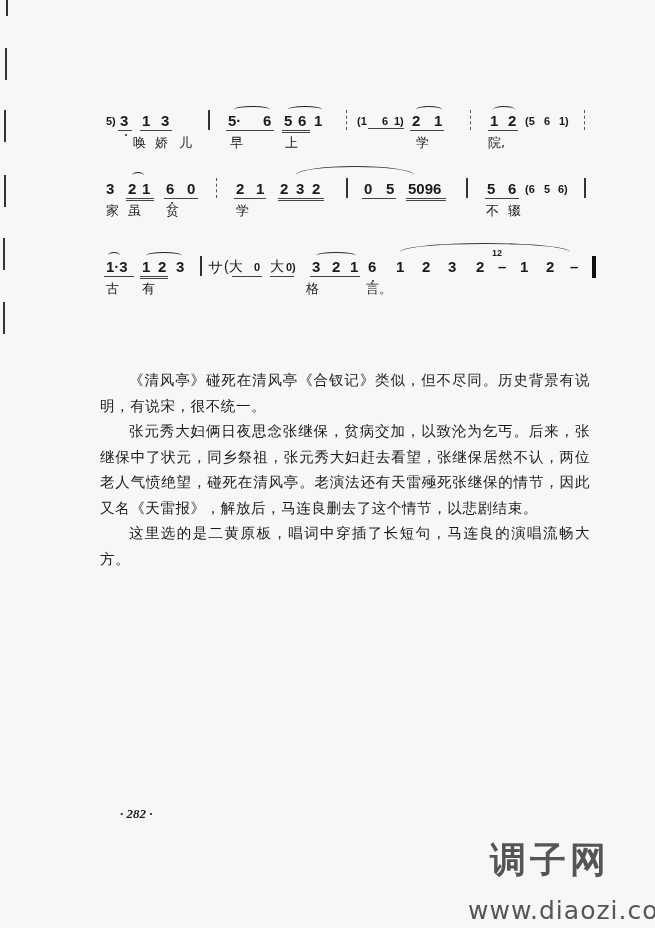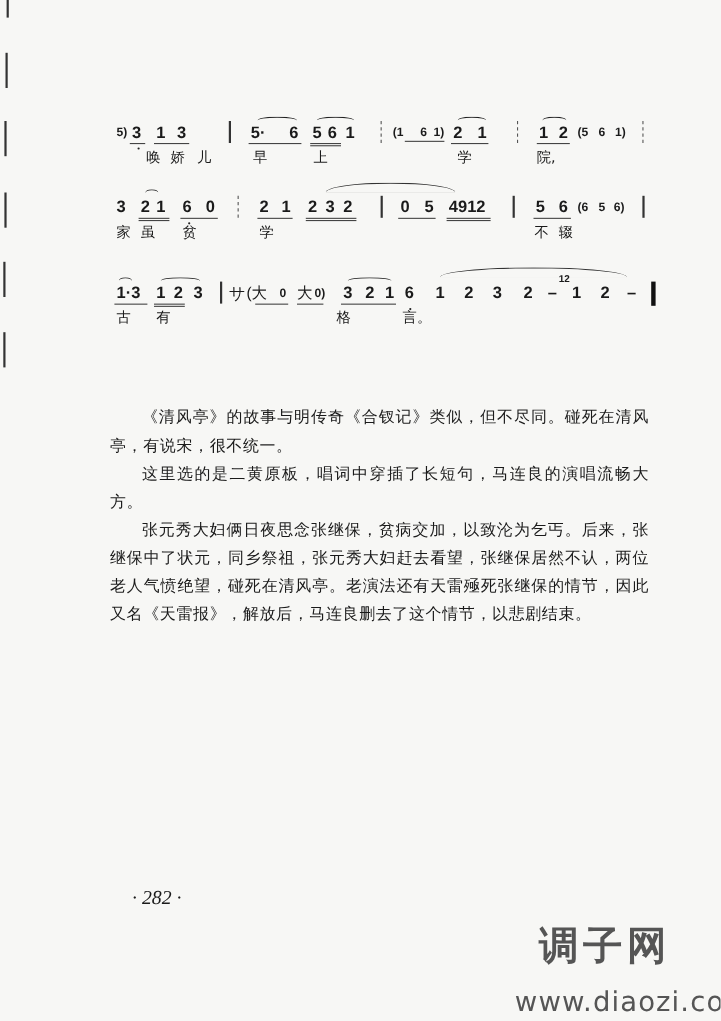--- a/index.html
+++ b/index.html
@@ -14,21 +14,21 @@
   .bar{position:absolute;top:-2px;width:2px;height:20px;background:#333;}
   .bar.dashed{background:none;border-left:1.5px dashed #555;width:0;}
   .bar.final{width:4px;background:#111;height:22px;}
   .ul{position:absolute;height:1px;background:#444;}
   .slur{position:absolute;border-top:1.5px solid #222;border-radius:50% 50% 0 0;height:6px;}
   .longslur{position:absolute;border-top:1.2px solid #333;border-radius:50% 50% 0 0/100% 100% 0 0;height:8px;}
   .dot{position:absolute;width:2px;height:2px;background:#222;border-radius:50%;}
   .text-block{position:absolute;left:100px;top:368px;width:490px;
        font-family:"DejaVu Serif","Liberation Serif",serif;font-size:14.5px;line-height:25.5px;letter-spacing:0.6px;}
   .para{margin:0;text-indent:29px;text-align:justify;}
-  .page-num{position:absolute;left:120px;top:806px;font-family:"Liberation Serif",serif;font-style:italic;font-size:18px;}
+  .page-num{position:absolute;left:120px;top:806px;font-family:"Liberation Serif",serif;font-style:italic;font-size:13px;font-weight:bold;}
   .wm-title{position:absolute;left:490px;top:836px;font-family:"DejaVu Sans",sans-serif;font-weight:bold;font-size:36px;color:#555;letter-spacing:4px;}
   .wm-url{position:absolute;left:468px;top:896px;font-family:"DejaVu Sans",sans-serif;font-size:25px;color:#555;letter-spacing:1px;}
 </style>
 </head>
 <body>
 
 <div class="edge-mark" style="left:6px;top:0;height:16px;"></div>
 <div class="edge-mark" style="left:5px;top:48px;height:32px;"></div>
 <div class="edge-mark" style="left:4px;top:110px;height:32px;"></div>
 <div class="edge-mark" style="left:4px;top:175px;height:32px;"></div>
@@ -102,21 +102,21 @@
     <div class="ul" style="left:134px;top:18px;width:32px;"></div>
     <span class="note" style="left:180px;">2</span>
     <span class="note" style="left:196px;">3</span>
     <span class="note" style="left:212px;">2</span>
     <div class="ul" style="left:178px;top:18px;width:46px;"></div>
     <div class="ul" style="left:178px;top:20px;width:46px;"></div>
     <div class="bar" style="left:246px;"></div>
     <span class="note" style="left:264px;">0</span>
     <span class="note" style="left:286px;">5</span>
     <div class="ul" style="left:262px;top:18px;width:34px;"></div>
-    <span class="note" style="left:308px;">4912</span>
+    <span class="note" style="left:308px;">5096</span>
     <div class="ul" style="left:306px;top:18px;width:40px;"></div>
     <div class="ul" style="left:306px;top:20px;width:40px;"></div>
     <div class="bar" style="left:366px;"></div>
     <span class="note" style="left:387px;">5</span>
     <span class="note" style="left:408px;">6</span>
     <div class="ul" style="left:385px;top:18px;width:34px;"></div>
     <span class="note small" style="left:425px;">(6</span>
     <span class="note small" style="left:444px;">5</span>
     <span class="note small" style="left:458px;">6)</span>
     <div class="bar" style="left:484px;"></div>
@@ -153,34 +153,34 @@
     <span class="note" style="left:250px;">1</span>
     <div class="slur" style="left:216px;top:-6px;width:40px;"></div>
     <div class="ul" style="left:210px;top:18px;width:50px;"></div>
     <span class="note" style="left:268px;">6</span>
     <div class="dot" style="left:272px;top:22px;"></div>
     <span class="note" style="left:296px;">1</span>
     <span class="note" style="left:322px;">2</span>
     <span class="note" style="left:348px;">3</span>
     <span class="note" style="left:376px;">2</span>
     <span class="note" style="left:398px;">–</span>
-    <span class="note" style="left:408px;top:-10px;font-size:9px;text-align:center;">12</span>
+    <span class="note" style="left:392px;top:-10px;font-size:9px;text-align:center;">12</span>
     <span class="note" style="left:420px;">1</span>
     <span class="note" style="left:446px;">2</span>
     <span class="note" style="left:470px;">–</span>
     <div class="bar final" style="left:492px;"></div>
     <span class="lyric" style="left:6px;">古</span>
     <span class="lyric" style="left:42px;">有</span>
     <span class="lyric" style="left:206px;">格</span>
     <span class="lyric" style="left:266px;">言。</span>
   </div>
 </div>
 
 <div class="text-block">
-  <p class="para">《清风亭》的故事与明传奇《合钗记》类似，但不尽同。碰死在清风亭，有说宋，很不统一。</p>
+  <p class="para">《清风亭》碰死在清风亭《合钗记》类似，但不尽同。历史背景有说明，有说宋，很不统一。</p>
+  <p class="para">张元秀大妇俩日夜思念张继保，贫病交加，以致沦为乞丐。后来，张继保中了状元，同乡祭祖，张元秀大妇赶去看望，张继保居然不认，两位老人气愤绝望，碰死在清风亭。老演法还有天雷殛死张继保的情节，因此又名《天雷报》，解放后，马连良删去了这个情节，以悲剧结束。</p>
   <p class="para">这里选的是二黄原板，唱词中穿插了长短句，马连良的演唱流畅大方。</p>
-  <p class="para">张元秀大妇俩日夜思念张继保，贫病交加，以致沦为乞丐。后来，张继保中了状元，同乡祭祖，张元秀大妇赶去看望，张继保居然不认，两位老人气愤绝望，碰死在清风亭。老演法还有天雷殛死张继保的情节，因此又名《天雷报》，解放后，马连良删去了这个情节，以悲剧结束。</p>
 </div>
 
 <div class="page-num">· 282 ·</div>
 
 <div class="wm-title">调子网</div>
 <div class="wm-url">www.diaozi.com</div>
 
 </body></html>

